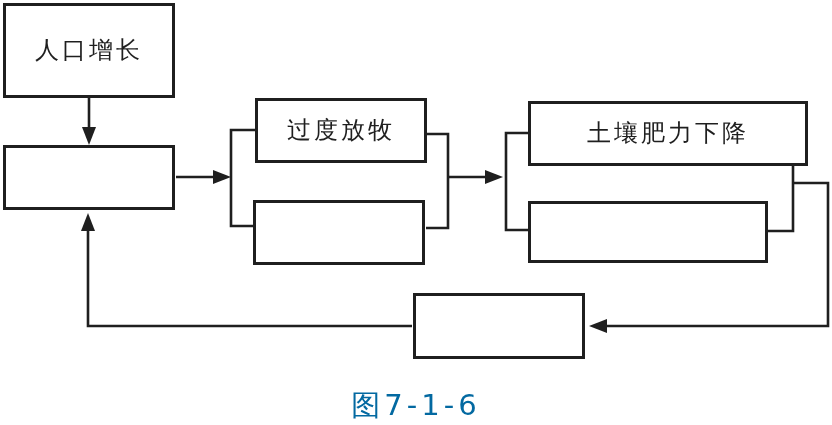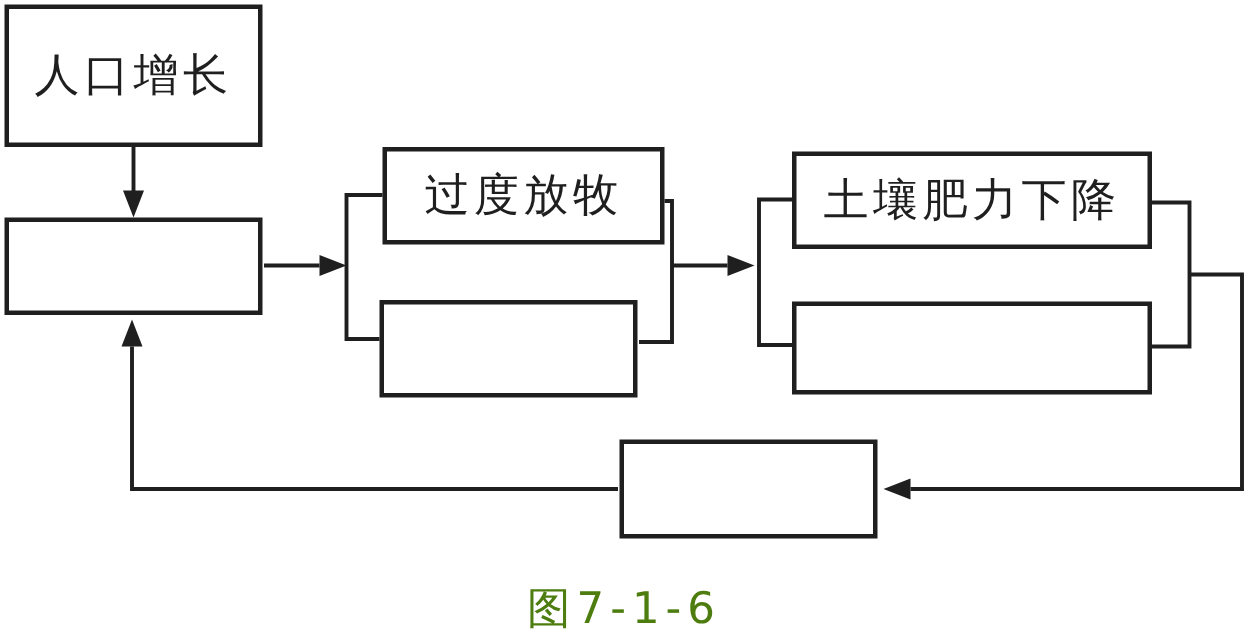--- a/index.html
+++ b/index.html
@@ -24,33 +24,33 @@
     position: absolute;
     box-sizing: border-box;
     border: 3px solid #1f1f1f;
     background: #ffffff;
     display: flex;
     flex-direction: column;
     align-items: center;
     justify-content: center;
     color: #1f1f1f;
     font-family: "DejaVu Serif", serif;
-    font-size: 30px;
+    font-size: 24px;
     letter-spacing: 3px;
     line-height: 1.38;
     text-align: center;
     white-space: nowrap;
   }
   .caption {
     position: absolute;
     left: 0;
     right: 0;
     top: 386px;
     text-align: center;
-    color: #4d7c0f;
+    color: #0369a1;
     font-family: "DejaVu Sans", sans-serif;
     font-size: 29px;
     letter-spacing: 4px;
   }
   .line {
     stroke: #1f1f1f;
     stroke-width: 2.6;
     fill: none;
   }
   .head {
@@ -98,25 +98,25 @@
       <polygon class="head" points="88,213 81,231 95,231"></polygon>
     </g>
   </svg>
 
   <div class="node" style="left:3px; top:3px; width:172px; height:95px;">
     <span>人口增长</span>
   </div>
 
   <div class="node" style="left:3px; top:145px; width:172px; height:65px;"></div>
 
-  <div class="node" style="left:255px; top:98px; width:188px; height:65px;">过度放牧</div>
+  <div class="node" style="left:255px; top:98px; width:172px; height:65px;">过度放牧</div>
 
   <div class="node" style="left:253px; top:200px; width:172px; height:65px;"></div>
 
-  <div class="node" style="left:528px; top:101px; width:240px; height:65px;">土壤肥力下降</div>
+  <div class="node" style="left:528px; top:101px; width:280px; height:65px;">土壤肥力下降</div>
 
   <div class="node" style="left:528px; top:201px; width:240px; height:62px;"></div>
 
   <div class="node" style="left:413px; top:293px; width:172px; height:66px;"></div>
 
   <div class="caption">图7-1-6</div>
 
 </div>
 
 </body></html>

